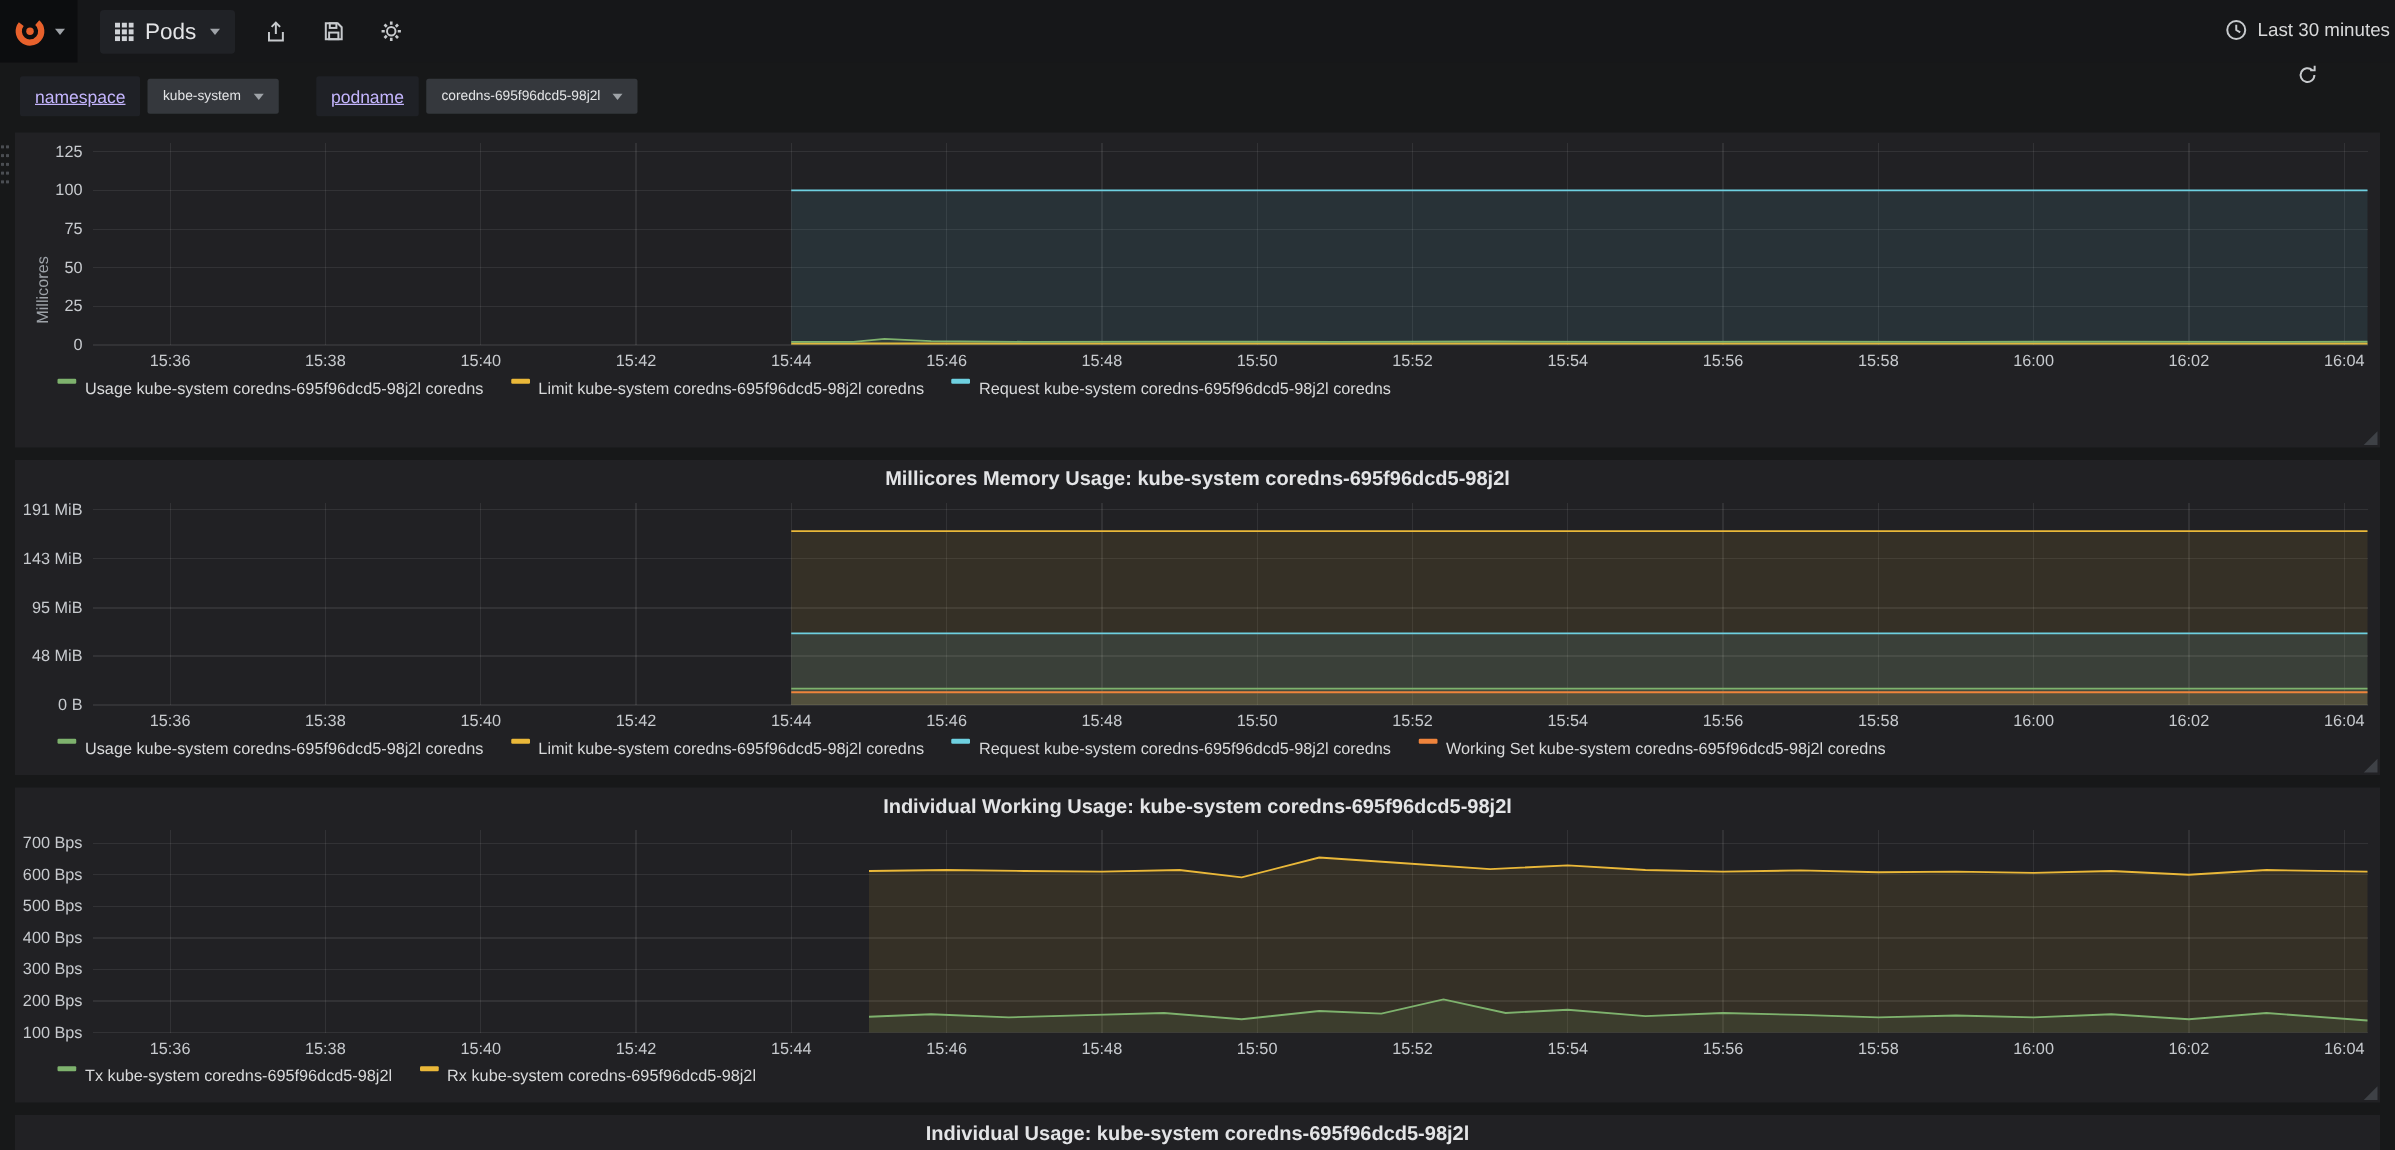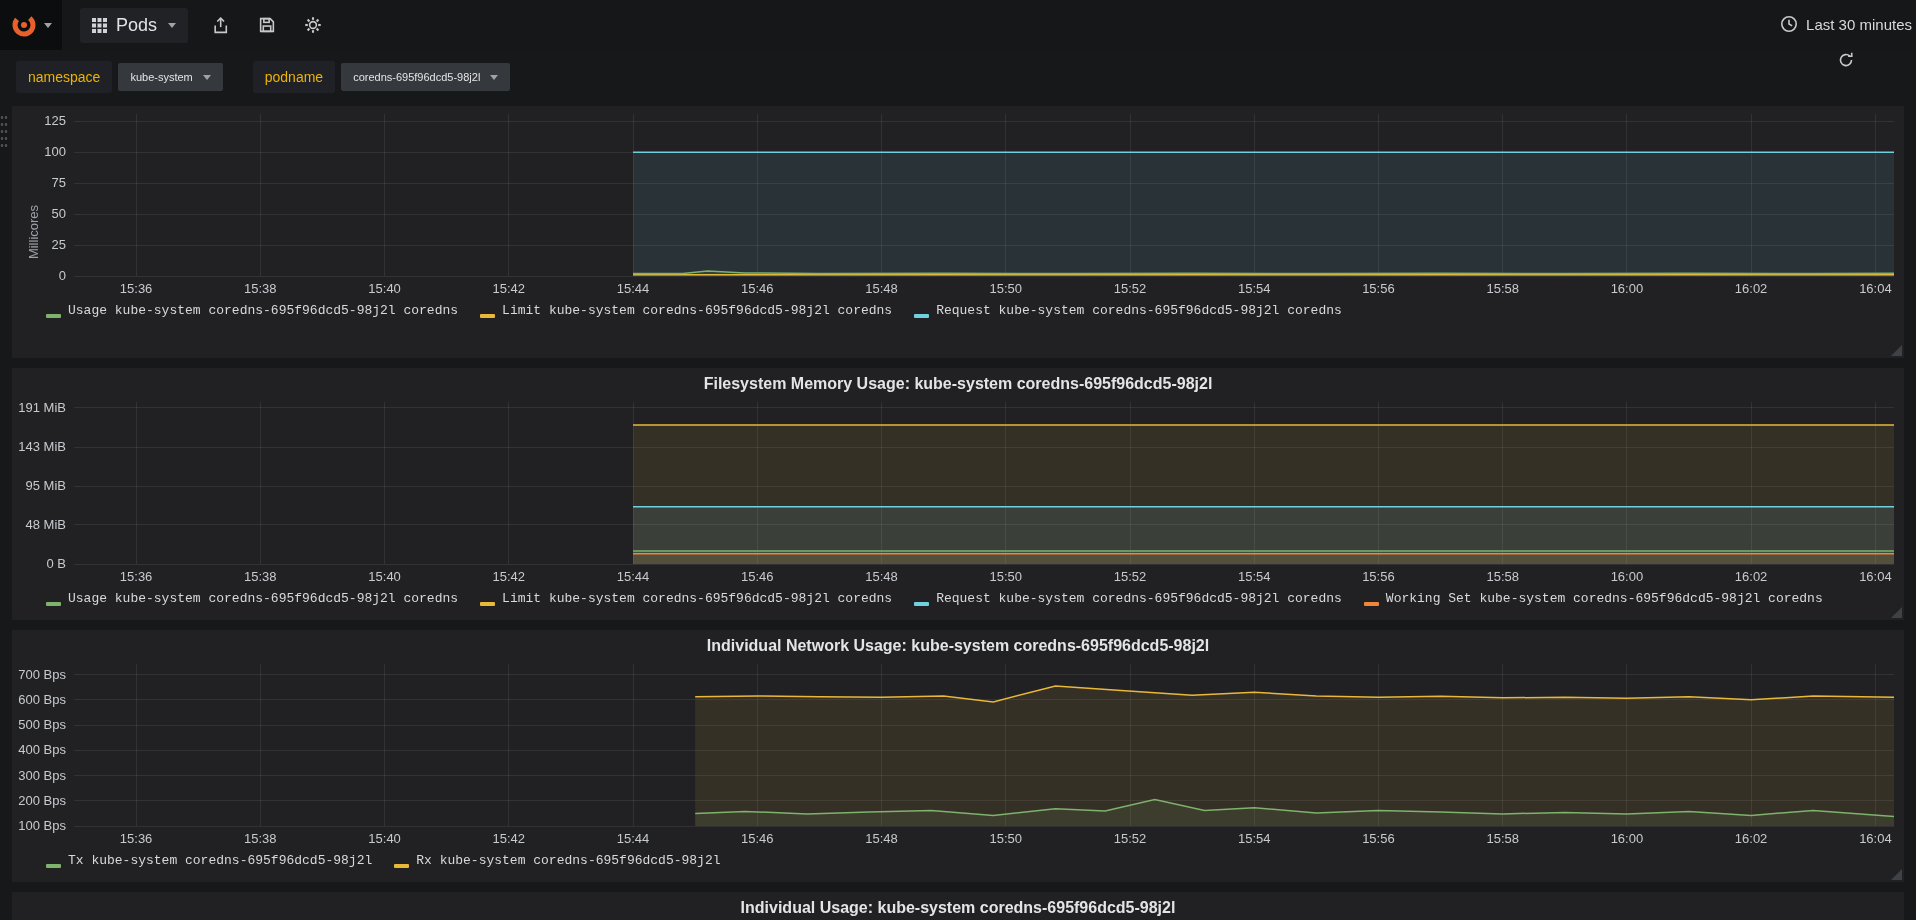--- a/index.html
+++ b/index.html
@@ -30,22 +30,22 @@
     display: inline-block; width: 0; height: 0;
     border-left: 4px solid transparent; border-right: 4px solid transparent;
     border-top: 5px solid #9fa3a8; margin-left: 2px;
   }
   .navtext { cursor: pointer; }
 
   
   .submenu { display: flex; align-items: center; padding: 11px 16px; gap: 8px; }
   .var-pair { display: flex; align-items: center; gap: 6px; margin-right: 22px; }
   .var-label {
-    background: #1f2126; color: #eab308; font-size: 14px;
-    padding: 8px 12px; border-radius: 2px;
+    background: #1f2126; color: #c4b5fd; font-size: 14px;
+    padding: 8px 12px; border-radius: 2px; text-decoration: underline;
   }
   .var-value {
     background: #35383d; border: none; color: #e3e4e6; font-family: inherit;
     font-size: 11px; padding: 8px 12px; border-radius: 2px; cursor: pointer;
     display: flex; align-items: center; gap: 8px;
   }
 
   
   .dashboard { padding: 2px 12px 0 12px; position: relative; }
   .row-handle {
@@ -60,21 +60,21 @@
     text-align: center; font-size: 16px; font-weight: bold; color: #e3e4e6;
     padding: 7px 0 1px 0; cursor: pointer;
   }
   .chart { height: 196px; width: 100%; }
   .ylabel {
     position: absolute; left: 14px; top: 224px; width: 196px;
     transform: rotate(-90deg); transform-origin: left top;
     text-align: center; font-size: 13px; color: #9da2a8;
   }
   .legend { display: flex; align-items: center; gap: 22px; padding: 1px 0 0 34px; font-size: 13px; color: #d8d9da; }
-  .legend-item { display: flex; align-items: flex-end; cursor: pointer; font-family: Liberation Mono, monospace; }
+  .legend-item { display: flex; align-items: flex-start; cursor: pointer; }
   .legend-dash { display: inline-block; width: 15px; height: 4px; border-radius: 1px; margin-right: 7px; }
   .grip {
     position: absolute; right: 2px; bottom: 2px; width: 0; height: 0;
     border-left: 11px solid transparent; border-bottom: 11px solid #3e4146; cursor: nwse-resize;
   }
 
   svg text.tick { fill: #c7cace; font-size: 13px; font-family: "Liberation Sans", sans-serif; }
   svg line.grid { stroke: rgba(255,255,255,0.08); stroke-width: 1; shape-rendering: crispEdges; }
   .nav-icon { stroke: #c7cacd; fill: none; stroke-width: 1.5; }
 </style>
@@ -255,21 +255,21 @@
         </span>
         <span class="legend-item">
           <i class="legend-dash" style="background: rgb(110, 208, 224);"></i>
           <span>Request kube-system coredns-695f96dcd5-98j2l coredns</span>
         </span>
       </div>
     <div class="grip"></div>
   </div>
 
   <div class="panel">
-    <div class="panel-title">Filesystem Memory Usage: kube-system coredns-695f96dcd5-98j2l</div>
+    <div class="panel-title">Millicores Memory Usage: kube-system coredns-695f96dcd5-98j2l</div>
     <div class="chart"><svg width="1892" height="196">
           <line class="grid" x1="62" x2="1882" y1="170.0" y2="170.0"></line>
           <text class="tick" text-anchor="end" x="54" y="174.0">0 B</text>
           <line class="grid" x1="62" x2="1882" y1="130.7" y2="130.7"></line>
           <text class="tick" text-anchor="end" x="54" y="134.7">48 MiB</text>
           <line class="grid" x1="62" x2="1882" y1="92.3" y2="92.3"></line>
           <text class="tick" text-anchor="end" x="54" y="96.3">95 MiB</text>
           <line class="grid" x1="62" x2="1882" y1="53.0" y2="53.0"></line>
           <text class="tick" text-anchor="end" x="54" y="57.0">143 MiB</text>
           <line class="grid" x1="62" x2="1882" y1="13.7" y2="13.7"></line>
@@ -328,21 +328,21 @@
         </span>
         <span class="legend-item">
           <i class="legend-dash" style="background: rgb(239, 132, 60);"></i>
           <span>Working Set kube-system coredns-695f96dcd5-98j2l coredns</span>
         </span>
       </div>
     <div class="grip"></div>
   </div>
 
   <div class="panel">
-    <div class="panel-title">Individual Network Usage: kube-system coredns-695f96dcd5-98j2l</div>
+    <div class="panel-title">Individual Working Usage: kube-system coredns-695f96dcd5-98j2l</div>
     <div class="chart"><svg width="1892" height="196">
           <line class="grid" x1="62" x2="1882" y1="170.0" y2="170.0"></line>
           <text class="tick" text-anchor="end" x="54" y="174.0">100 Bps</text>
           <line class="grid" x1="62" x2="1882" y1="144.8" y2="144.8"></line>
           <text class="tick" text-anchor="end" x="54" y="148.8">200 Bps</text>
           <line class="grid" x1="62" x2="1882" y1="119.5" y2="119.5"></line>
           <text class="tick" text-anchor="end" x="54" y="123.5">300 Bps</text>
           <line class="grid" x1="62" x2="1882" y1="94.3" y2="94.3"></line>
           <text class="tick" text-anchor="end" x="54" y="98.3">400 Bps</text>
           <line class="grid" x1="62" x2="1882" y1="69.1" y2="69.1"></line>

